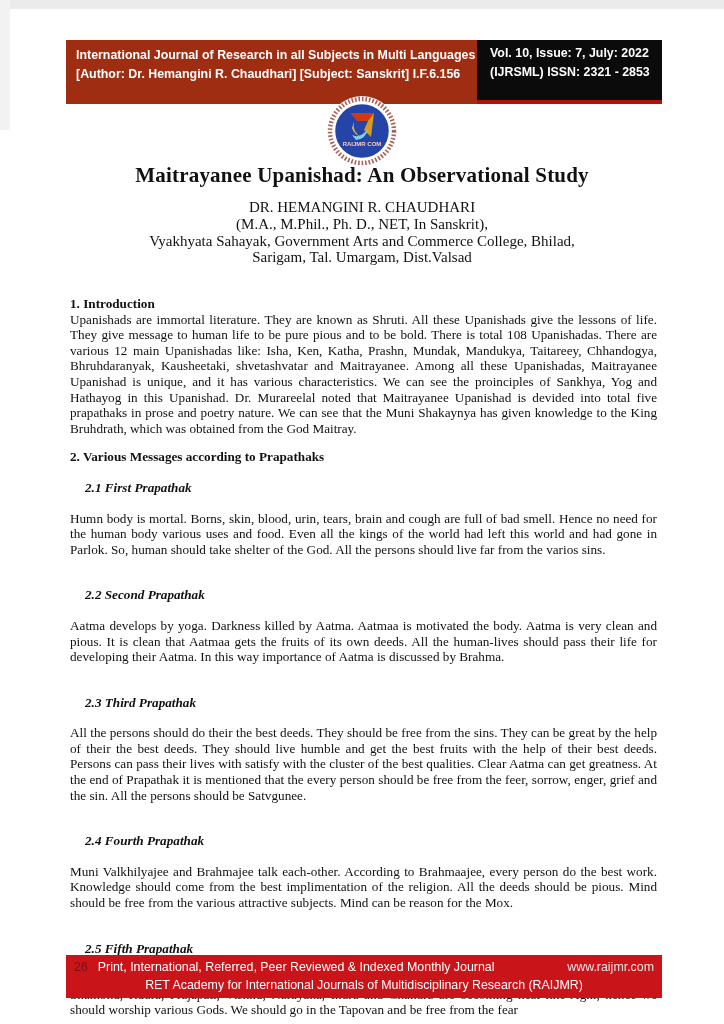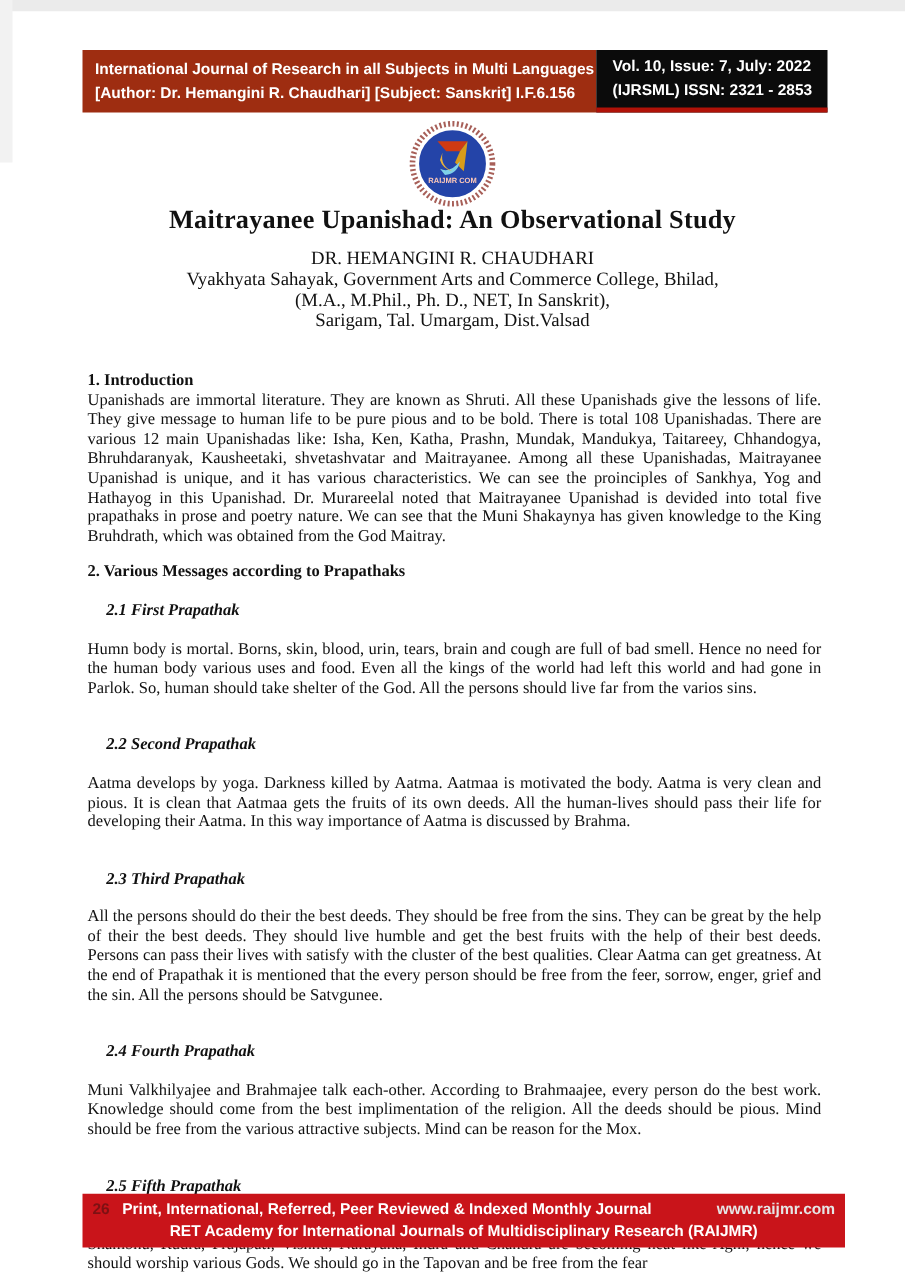--- a/index.html
+++ b/index.html
@@ -17,21 +17,21 @@
     width: 724px; height: 9px; background: #ebebeb;
   }
   .scan-edge-left {
     position: absolute; top: 0; left: 0;
     width: 10px; height: 130px; background: #f2f2f2;
   }
 
   
   .header {
     position: absolute; top: 40px; left: 66px; right: 62px;
-    display: flex; height: 50px;
+    display: flex; height: 64px;
   }
   .header-left {
     flex: 1;
     background: #9e2d11;
     color: #fff;
     font-family: "Liberation Sans", sans-serif;
     font-weight: bold;
     font-size: 12.4px;
     line-height: 18.5px;
     padding: 6px 6px 0 10px;
@@ -79,25 +79,25 @@
     text-align: justify;
   }
   .sec-heading { font-weight: bold; margin: 0; }
   .sub-heading { font-weight: bold; font-style: italic; margin: 15px; }
   .para { margin: 0; }
   .gap-lg { height: 13px; }
   .gap { height: 15px; }
 
   
   .footer {
-    position: absolute; top: 955px; left: 66px; right: 48px;
+    position: absolute; top: 955px; left: 66px; right: 62px;
     background: #c9141a;
     color: #fff;
     font-family: "Liberation Sans", sans-serif;
-    font-weight: bold;
+    font-weight: normal;
     font-size: 12.4px;
     line-height: 18px;
     padding: 3px 8px 4px 8px;
   }
   .footer-line1 { display: flex; align-items: baseline; }
   .footer-pagenum { color: #7d1113; margin-right: 10px; }
   .footer-line1-text { flex: 1; }
   .footer-url { color: #e5e5e5; }
   .footer-line2 { text-align: center; }
 </style>
@@ -128,22 +128,22 @@
     <path d="M26 40 Q34 44 42 34 Q40 44 30 45 Z" fill="#7fd0e8"></path>
     <path d="M28 27 Q26 38 36 42 Q28 40 26 33 Z" fill="#e8b23a"></path>
     <text x="36" y="51" text-anchor="middle" font-size="6" font-family="Liberation Sans, sans-serif" font-weight="bold" fill="#ffc9b8">RAIJMR COM</text>
   </svg>
 </div>
 
 <div class="title">Maitrayanee Upanishad:  An Observational Study</div>
 
 <div class="author-block">
   <div>DR. HEMANGINI R. CHAUDHARI</div>
+  <div>(M.A., M.Phil., Ph. D., NET, In Sanskrit),</div>
   <div>Vyakhyata Sahayak, Government Arts and Commerce College, Bhilad,</div>
-  <div>(M.A., M.Phil., Ph. D., NET, In Sanskrit),</div>
   <div>Sarigam, Tal. Umargam, Dist.Valsad</div>
 </div>
 
 <div class="content">
   <div class="sec-heading">1. Introduction</div>
   <p class="para">Upanishads are immortal literature. They are known as Shruti. All these Upanishads give the lessons of life.  They give message to human life to be pure pious and to be bold.  There is total 108 Upanishadas. There are various 12 main Upanishadas like:  Isha, Ken, Katha, Prashn, Mundak, Mandukya, Taitareey, Chhandogya, Bhruhdaranyak, Kausheetaki, shvetashvatar and Maitrayanee. Among all these Upanishadas, Maitrayanee Upanishad is unique, and it has various characteristics. We can see the proinciples of Sankhya, Yog and Hathayog in this Upanishad. Dr. Murareelal noted that Maitrayanee Upanishad is devided into total five prapathaks in prose and poetry nature. We can see that the Muni Shakaynya has given knowledge to the King Bruhdrath, which was obtained from the God Maitray.</p>
 
   <div class="gap-lg"></div>
 
   <div class="sec-heading">2. Various Messages according to Prapathaks</div>

